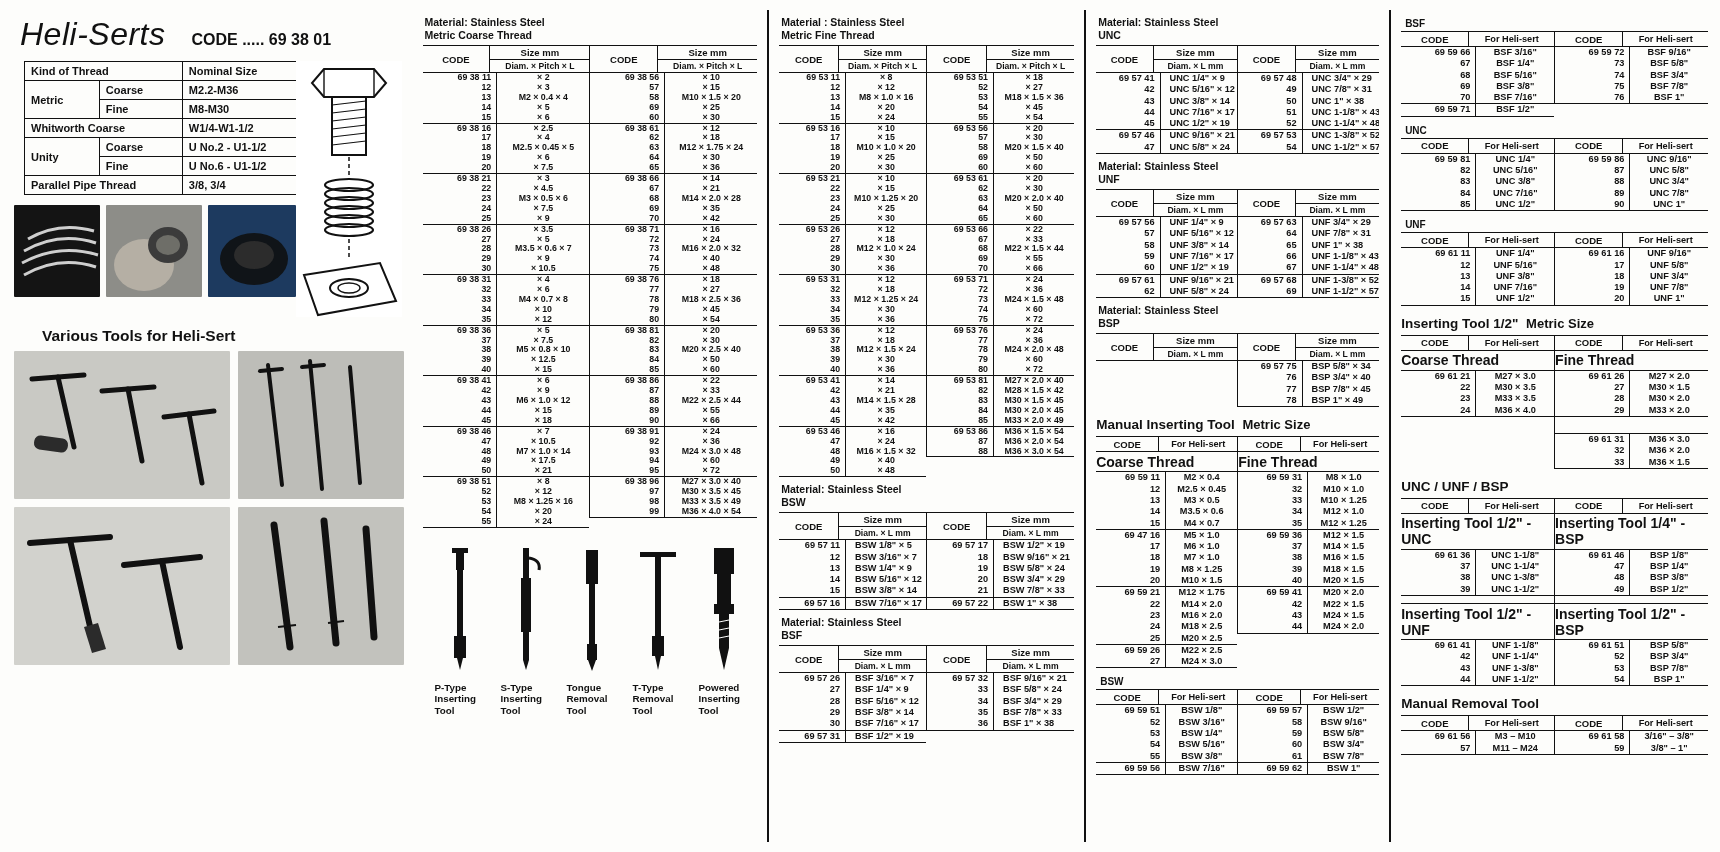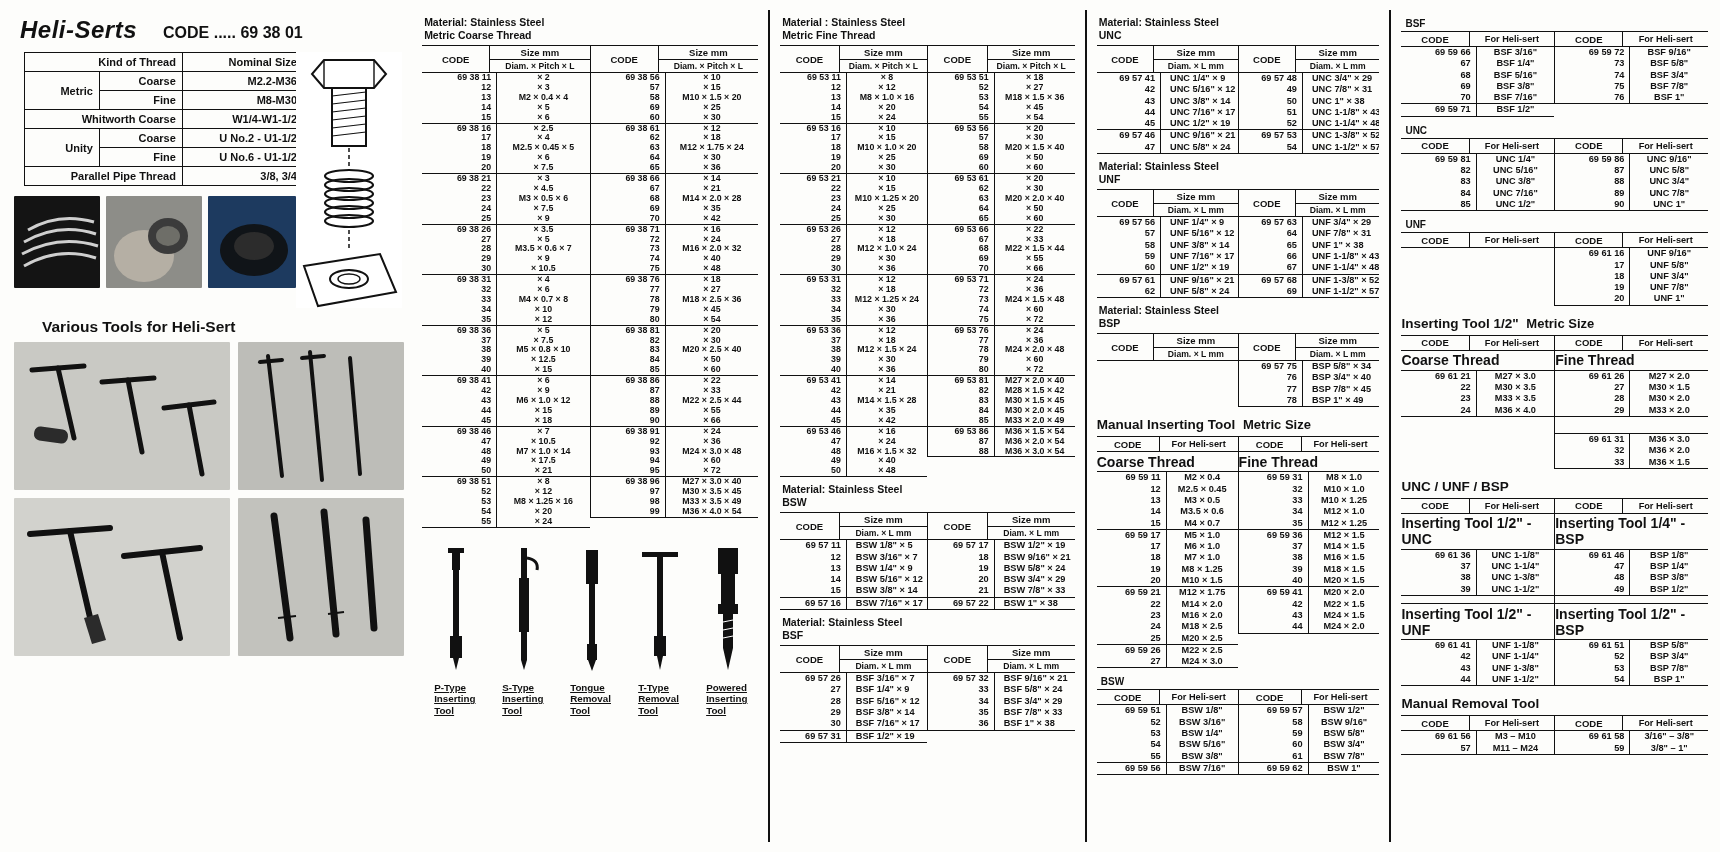--- a/index.html
+++ b/index.html
@@ -7,23 +7,23 @@
   .page{display:flex;gap:10px;padding:10px 12px;box-sizing:border-box;width:1720px;height:852px;background:#fdfdfb;}
   .panel{box-sizing:border-box;}
   .p1{width:402px;}
   .p2{width:336px;}
   .p3{width:308px;border-left:2px solid #111;padding-left:10px;}
   .p4{width:296px;border-left:2px solid #111;padding-left:10px;}
   .p5{width:320px;border-left:2px solid #111;padding-left:10px;}
 
   
   .p1-header{display:flex;align-items:baseline;gap:26px;margin:6px 0 8px 8px;}
-  .brand{font-size:24px;font-weight:bold;font-style:italic;letter-spacing:.5px;}
+  .brand{font-size:32px;font-weight:normal;font-style:italic;letter-spacing:.5px;}
   .brand-code{font-size:16px;font-weight:bold;}
-  .p1-top{display:flex;text-align:right;}
+  .p1-top{display:flex;}
   .p1-left{width:284px;}
   .kindtable{border-collapse:collapse;width:280px;margin-left:12px;}
   .kindtable td{border:1.5px solid #111;font-size:11px;font-weight:bold;padding:3px 6px;}
   .photo-row{display:flex;gap:6px;margin:10px 0 0 2px;}
   .photo{border-radius:1px;}
   .tools-heading{font-size:15.5px;font-weight:bold;margin:10px 0 6px 30px;}
   .photo-grid{display:grid;grid-template-columns:216px 166px;gap:8px;margin-left:2px;}
 
   
   .mat{font-size:10.5px;font-weight:bold;line-height:12.5px;margin:6px 0 4px 2px;}
@@ -45,21 +45,21 @@
   .ptable .pblock:first-child{border-top:none;}
   .ptable td{font-weight:bold;white-space:nowrap;overflow:hidden;padding:0 2px;}
   .c-code{width:40%;text-align:right;border-right:1.5px solid #111;padding-right:5px !important;}
   .c-size{text-align:center;}
   .dxl .c-size{text-align:left;padding-left:9px !important;}
   .dense td{font-size:8.8px;line-height:9.9px;}
   .roomy td{font-size:9.2px;line-height:11.3px;}
   .tool .th-code,.tool .c-code{width:44%;}
 
   
-  .toolfigs{display:flex;gap:12px;margin:16px 2px 0 6px;text-decoration:underline;}
+  .toolfigs{display:flex;gap:4px;margin:16px 2px 0 6px;}
   .toolfig{width:62px;text-align:center;}
   .toolfig svg{display:block;margin:0 auto;}
   .tool-label{font-size:9.8px;font-weight:bold;line-height:11.5px;margin-top:10px;text-align:left;padding-left:6px;}
 
   
   .big-title{font-size:13.5px;font-weight:bold;margin:10px 0 4px 0;}
   .big-title .sub{font-size:13px;margin-left:4px;}
   .small-label{font-size:10px;font-weight:bold;margin:8px 0 2px 4px;}
   .mt6{margin-top:6px;}
 </style>
@@ -1508,21 +1508,21 @@
                 <td class="c-code">14</td>
                 <td class="c-size">M3.5 × 0.6</td>
               </tr>
               <tr>
                 <td class="c-code">15</td>
                 <td class="c-size">M4 × 0.7</td>
               </tr>
             </tbody>
             <tbody class="pblock">
               <tr>
-                <td class="c-code">69 59 17</td>
+                <td class="c-code">69 47 16</td>
                 <td class="c-size">M5 × 1.0</td>
               </tr>
               <tr>
                 <td class="c-code">17</td>
                 <td class="c-size">M6 × 1.0</td>
               </tr>
               <tr>
                 <td class="c-code">18</td>
                 <td class="c-size">M7 × 1.0</td>
               </tr>
@@ -1854,20 +1854,44 @@
         </div>
       </div>
 
     <div class="small-label">UNF</div>
     <div class="roomy twocol tool">
         <div class="tcol">
           <div class="th">
             <div class="th-code">CODE</div>
             <div class="th-fh">For Heli-sert</div>
           </div>
+          <table class="ptable">
+            <tbody class="pblock">
+              <tr>
+                <td class="c-code">69 61 11</td>
+                <td class="c-size">UNF 1/4"</td>
+              </tr>
+              <tr>
+                <td class="c-code">12</td>
+                <td class="c-size">UNF 5/16"</td>
+              </tr>
+              <tr>
+                <td class="c-code">13</td>
+                <td class="c-size">UNF 3/8"</td>
+              </tr>
+              <tr>
+                <td class="c-code">14</td>
+                <td class="c-size">UNF 7/16"</td>
+              </tr>
+              <tr>
+                <td class="c-code">15</td>
+                <td class="c-size">UNF 1/2"</td>
+              </tr>
+            </tbody>
+          </table>
         </div>
         <div class="tcol tcol-r">
           <div class="th">
             <div class="th-code">CODE</div>
             <div class="th-fh">For Heli-sert</div>
           </div>
           <table class="ptable">
             <tbody class="pblock">
               <tr>
                 <td class="c-code">69 61 16</td>

